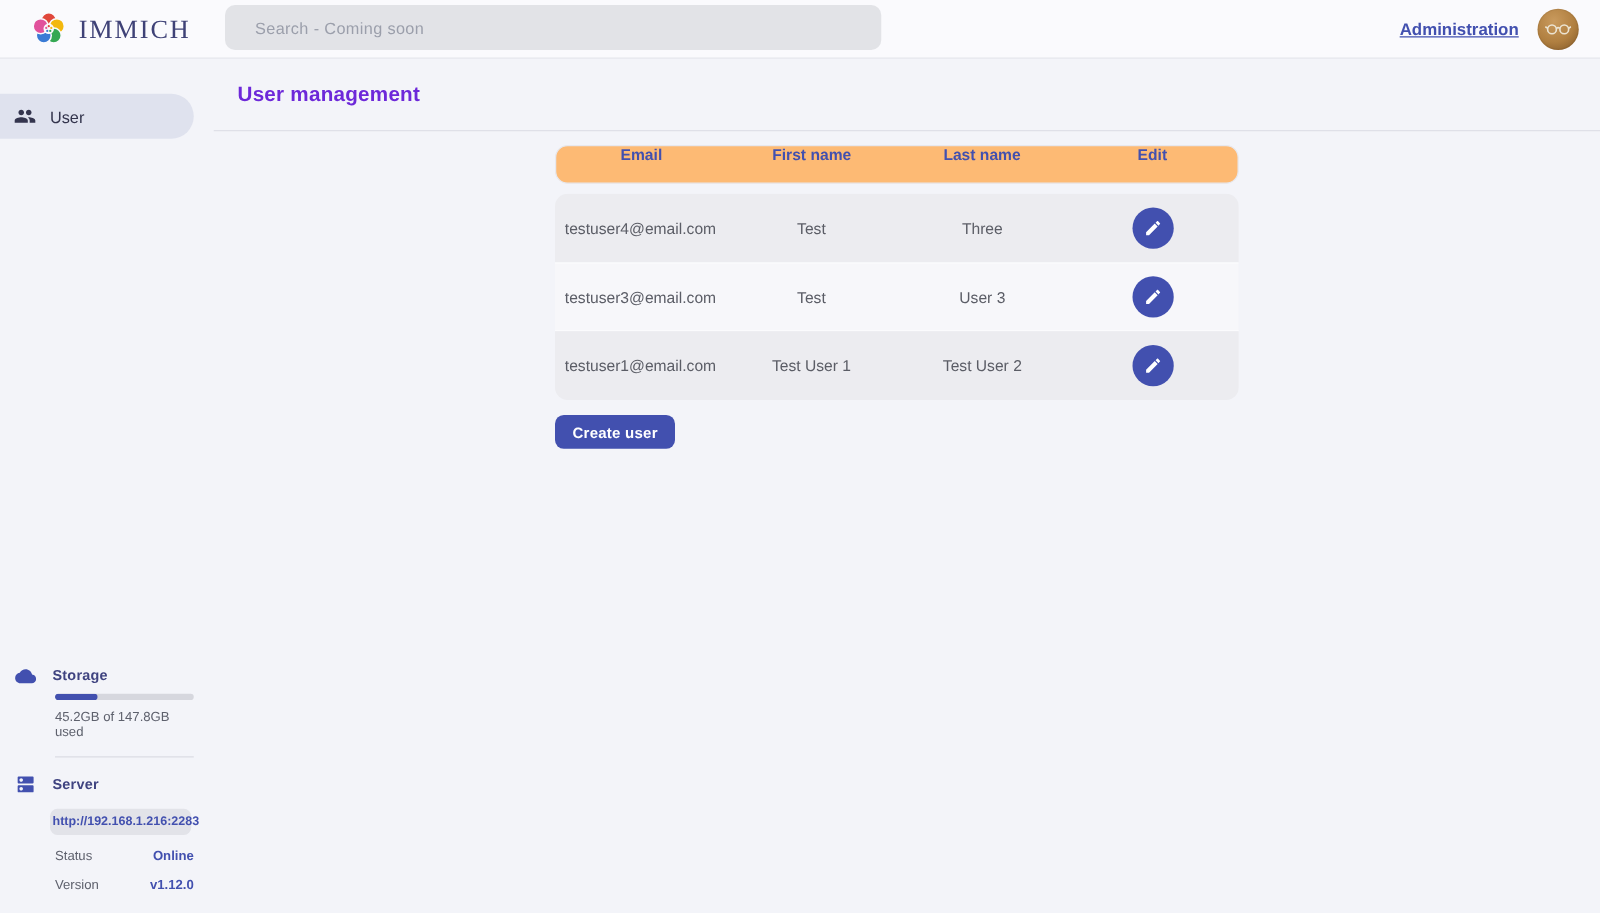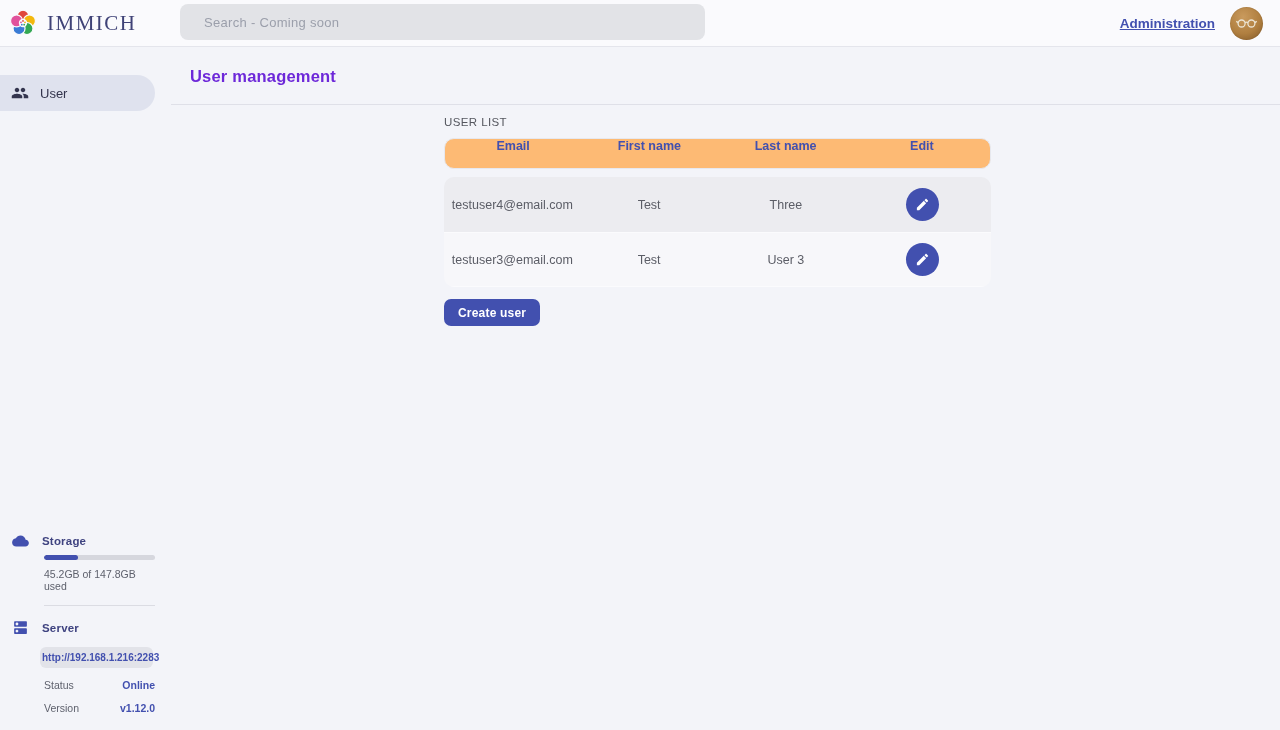--- a/index.html
+++ b/index.html
@@ -11,21 +11,21 @@
   }
   
   .header {
     height:47px;
     background:#fafafd;
     border-bottom:1px solid #e4e5ec;
     display:flex;
     align-items:center;
     position:relative;
   }
-  .brand { display:flex; align-items:center; gap:9px; padding-left:8px; }
+  .brand { display:flex; align-items:center; gap:9px; padding-left:24px; }
   .brand-text {
     font-family:"Liberation Serif", serif;
     font-size:21px;
     letter-spacing:1.5px;
     color:#3f4277;
     font-weight:500;
   }
   .search-wrap {
     position:absolute; left:180px; top:4px;
   }
@@ -232,21 +232,20 @@
     </div>
   </div>
 
   <div class="main">
     <div class="title-bar">
       <span class="page-title">User management</span>
     </div>
 
     <div class="content">
       <div class="content-inner">
-        <div class="section-label">USER LIST</div>
 
         <div class="thead">
           <span class="th">Email</span>
           <span class="th">First name</span>
           <span class="th">Last name</span>
           <span class="th">Edit</span>
         </div>
 
         <div class="tbody">
   <div class="trow">
@@ -268,19 +267,31 @@
     <div class="cell">User 3</div>
     <div class="cell">
       <button class="edit-btn">
         <svg width="15" height="15" viewBox="0 0 24 24" fill="#ffffff">
           <path d="M3 17.25V21h3.75L17.81 9.94l-3.75-3.75L3 17.25zM20.71 7.04c.39-.39.39-1.02 0-1.41l-2.34-2.34c-.39-.39-1.02-.39-1.41 0l-1.83 1.83 3.75 3.75 1.41-1.83z"></path>
         </svg>
       </button>
     </div>
   </div>
 
+  <div class="trow">
+    <div class="cell">testuser1@email.com</div>
+    <div class="cell">Test User 1</div>
+    <div class="cell">Test User 2</div>
+    <div class="cell">
+      <button class="edit-btn">
+        <svg width="15" height="15" viewBox="0 0 24 24" fill="#ffffff">
+          <path d="M3 17.25V21h3.75L17.81 9.94l-3.75-3.75L3 17.25zM20.71 7.04c.39-.39.39-1.02 0-1.41l-2.34-2.34c-.39-.39-1.02-.39-1.41 0l-1.83 1.83 3.75 3.75 1.41-1.83z"></path>
+        </svg>
+      </button>
+    </div>
+  </div>
 </div>
 
         <button class="create-btn">Create user</button>
       </div>
     </div>
   </div>
 </div>
 
 </body></html>

